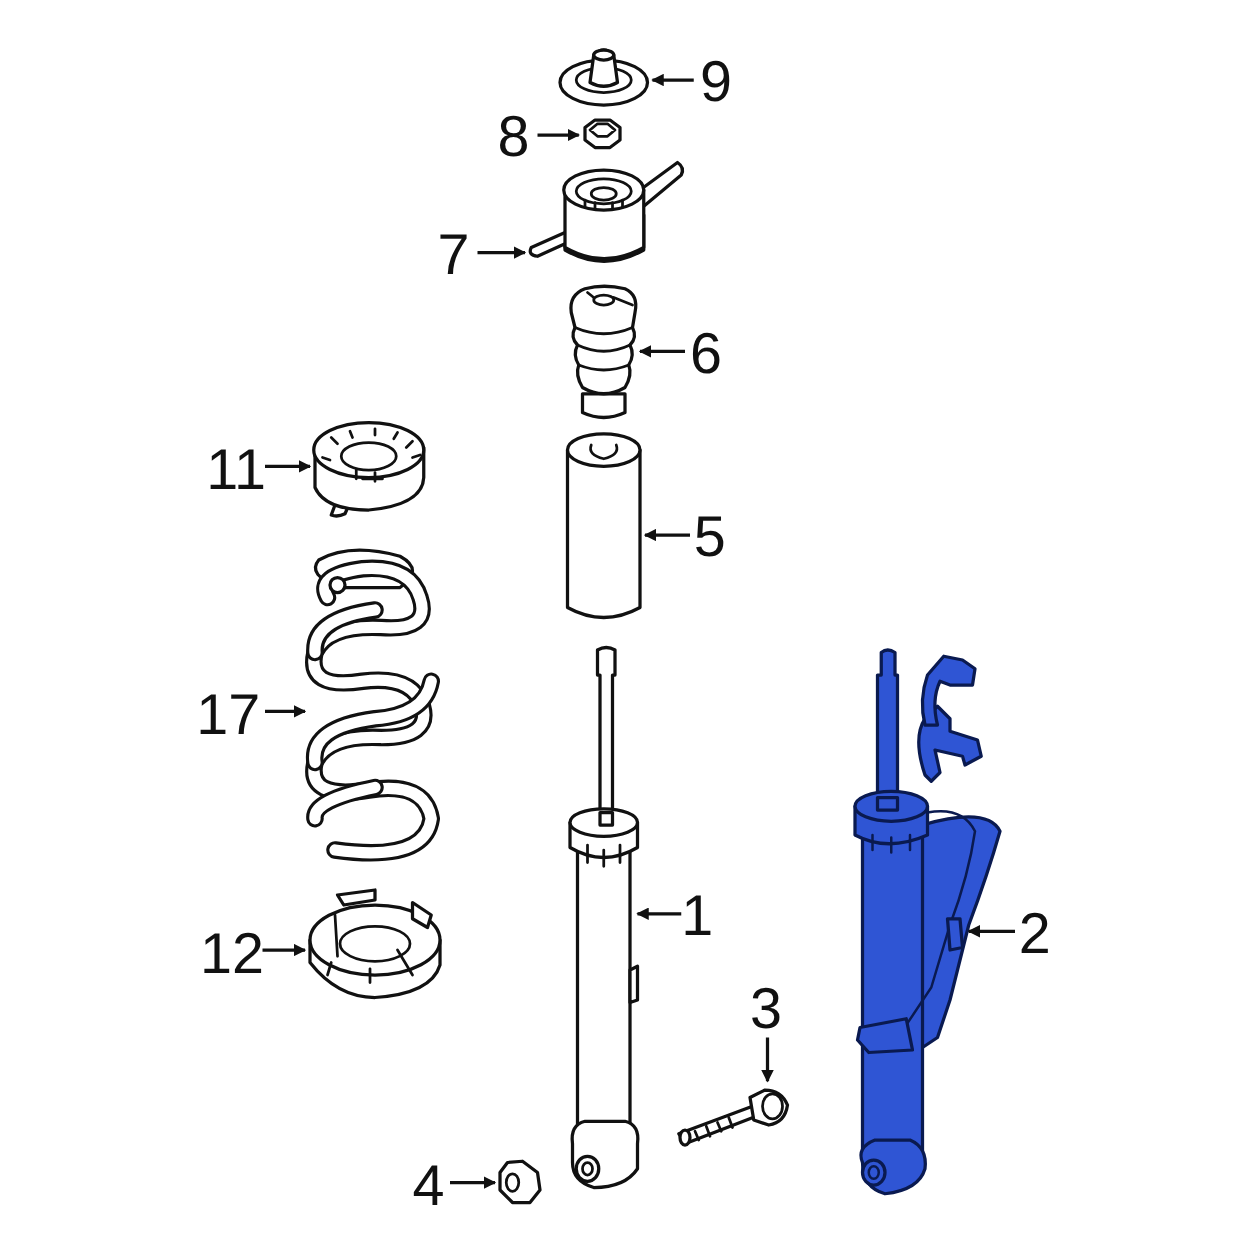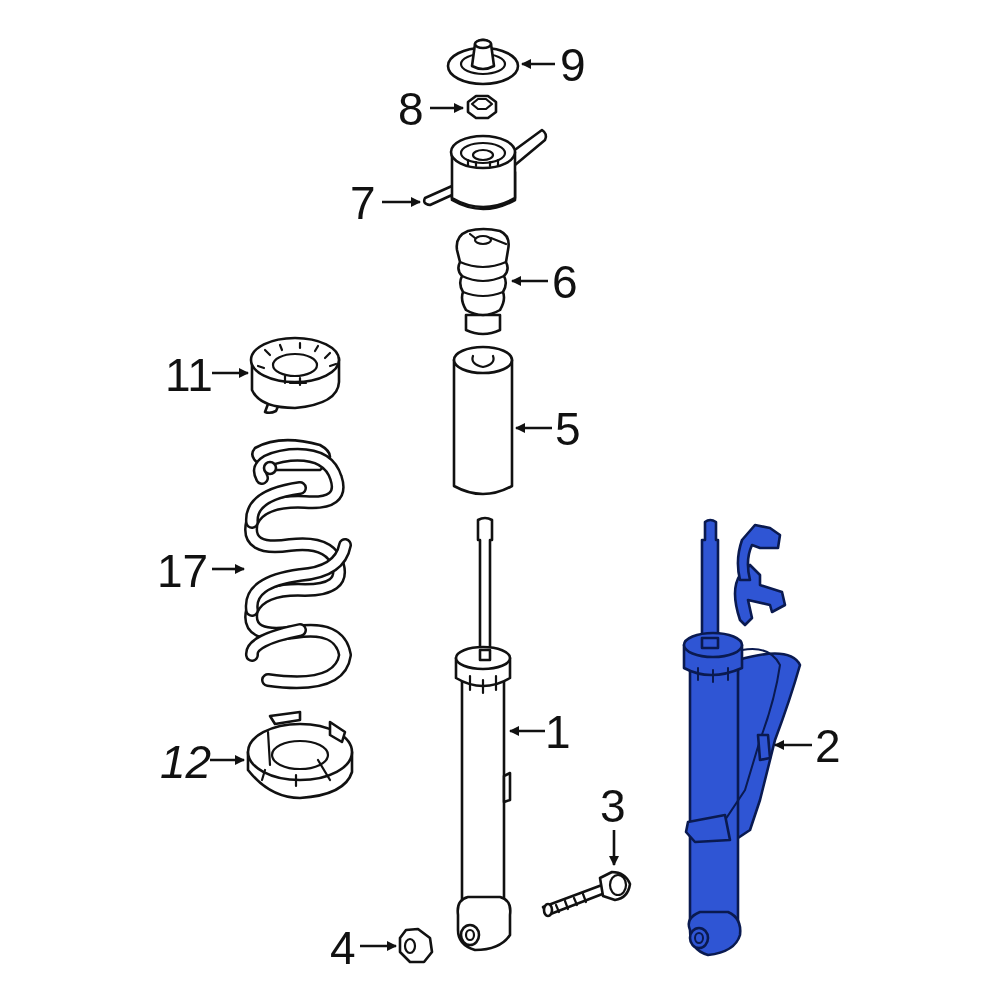--- a/index.html
+++ b/index.html
@@ -147,17 +147,17 @@
   <line class="arrow" x1="812" y1="745" x2="775" y2="745" marker-end="url(#ah)"></line>
 </svg>
 
 <div class="callout" style="left:560px;top:42px;">9</div>
 <div class="callout" style="left:398px;top:86px;">8</div>
 <div class="callout" style="left:350px;top:180px;">7</div>
 <div class="callout" style="left:552px;top:259px;">6</div>
 <div class="callout" style="left:555px;top:406px;">5</div>
 <div class="callout" style="left:165px;top:352px;">11</div>
 <div class="callout" style="left:157px;top:548px;">17</div>
-<div class="callout" style="left:160px;top:739px;font-style:italic;">12</div>
+<div class="callout" style="left:160px;top:739px;">12</div>
 <div class="callout" style="left:545px;top:709px;">1</div>
 <div class="callout" style="left:815px;top:723px;">2</div>
 <div class="callout" style="left:600px;top:783px;">3</div>
 <div class="callout" style="left:330px;top:925px;">4</div>
 
 </body></html>

